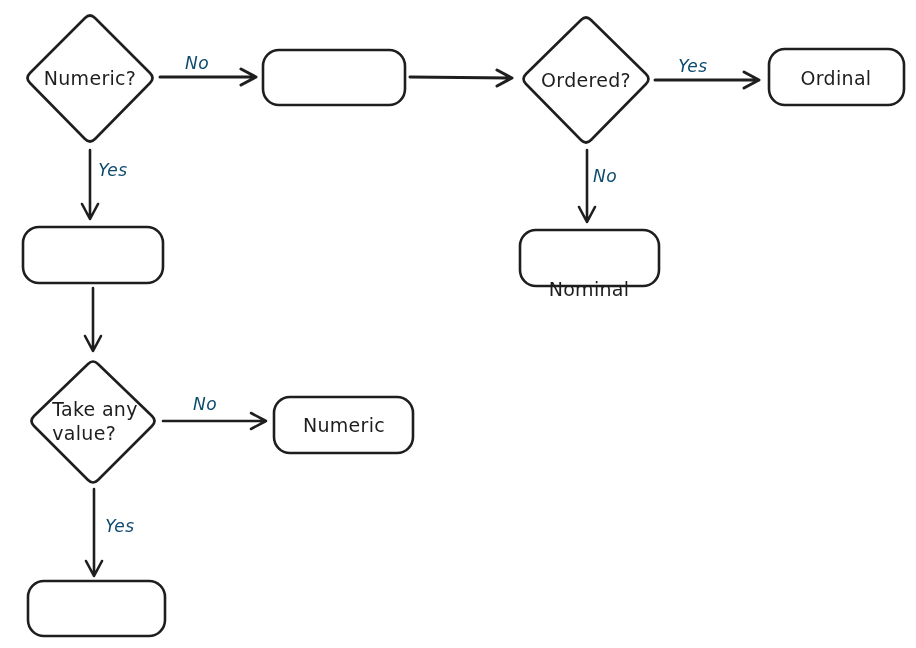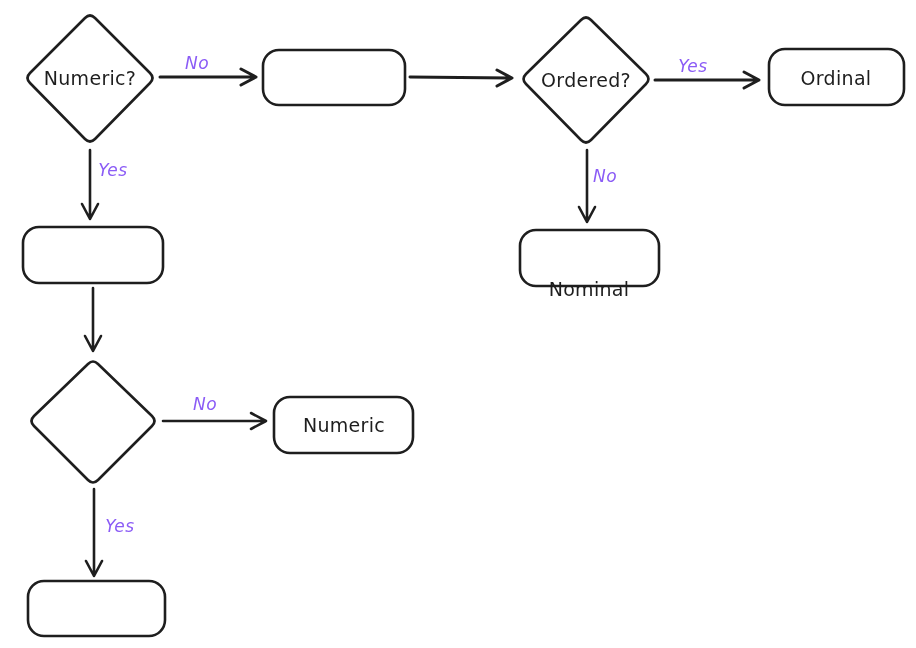--- a/index.html
+++ b/index.html
@@ -28,21 +28,21 @@
     color: #1e1e1e;
     font-size: 19px;
     letter-spacing: 0.3px;
     white-space: nowrap;
     text-align: left;
     line-height: 24px;
   }
   .edge-label {
     position: absolute;
     transform: translate(-50%, -50%);
-    color: #8b5cf6;
+    color: #0c4a6e;
     font-size: 17px;
     font-style: italic;
     letter-spacing: 0.5px;
     white-space: nowrap;
   }
   svg path, svg rect {
     vector-effect: non-scaling-stroke;
   }
 </style>
 </head>
@@ -76,20 +76,24 @@
   <div class="node-label" style="left:90px; top:78px;">Numeric?</div>
 
 
   <div class="node-label" style="left:586px; top:80px;">Ordered?</div>
 
   <div class="node-label" style="left:836px; top:78px;">Ordinal</div>
 
   <div class="node-label" style="left:589px; top:265px;margin-top:24px;">Nominal</div>
 
 
+  <div class="node-label" style="left:95px; top:421px;">
+    <span style="display:block;">Take any</span>
+    <span style="display:block;">value?</span>
+  </div>
 
   <div class="node-label" style="left:344px; top:425px;">Numeric</div>
 
 
   <div class="edge-label" style="left:197px; top:63px;">No</div>
 
   <div class="edge-label" style="left:113px; top:170px;">Yes</div>
 
   <div class="edge-label" style="left:693px; top:66px;">Yes</div>
 

